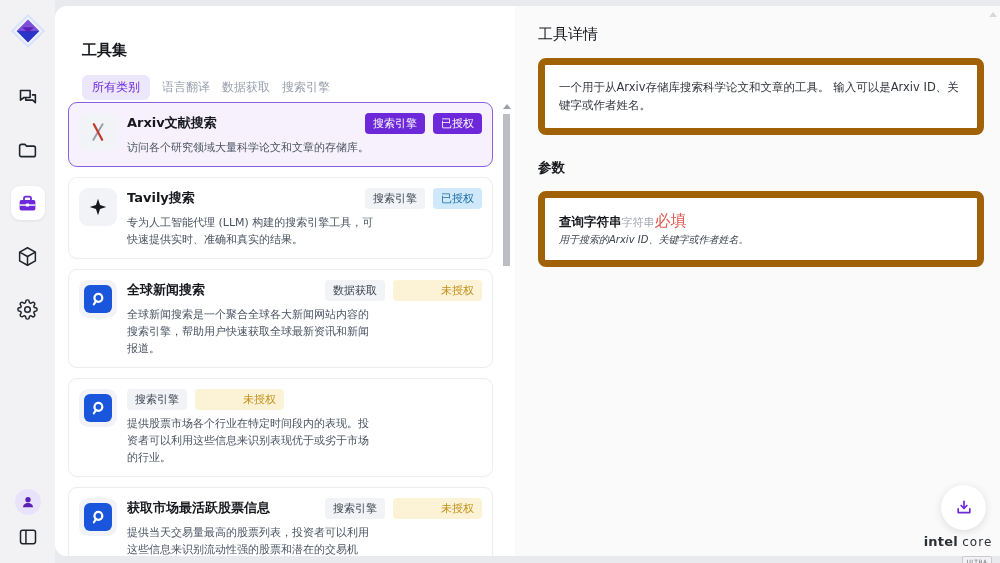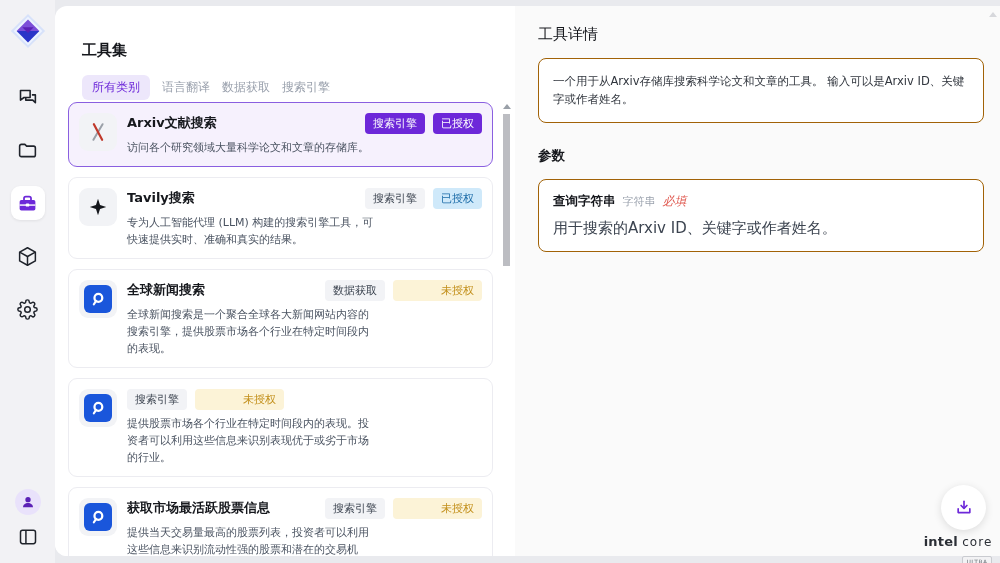--- a/index.html
+++ b/index.html
@@ -52,27 +52,27 @@
   .vs-arrow { position:absolute; left:1px; width:0; height:0; border-left:4px solid transparent;
     border-right:4px solid transparent; cursor:pointer; }
   .vs-up { top:0; border-bottom:5px solid #9aa0a8; }
   .vs-down { bottom:0; border-top:5px solid #62686f; }
   .vs-thumb { position:absolute; left:1px; top:10px; width:7px; height:152px; background:#bcbdc2; cursor:pointer; }
 
   
   .details { position:absolute; left:460px; right:0; top:0; bottom:0; background:#fafafa; padding:14px 16px 0 23px; }
   .details-title { font-size:15px; font-weight:normal; color:#16181d; margin-top:5px; }
   .section-h { font-size:13.5px; font-weight:bold; color:#16181d; margin-top:24px; }
-  .box { background:#ffffff; border:1px solid #a16207; border-radius:8px; margin-top:14px; padding:13px 14px; }
+  .box { background:#ffffff; border:7px solid #a16207; border-radius:8px; margin-top:14px; padding:13px 14px; }
   .intro-text { font-size:11.5px; color:#30353d; line-height:1.6; }
-  .param-line { display:flex; align-items:baseline; gap:7px; }
+  .param-line { display:flex; align-items:baseline; }
   .param-name { font-size:12.5px; font-weight:bold; color:#16181d; }
   .param-type { font-size:11px; color:#9aa1ad; }
-  .param-req { font-size:12px; color:#e05b52;font-style:italic; }
-  .param-desc { margin-top:9px; font-size:15px; color:#3c4450; }
+  .param-req { font-size:16px; color:#e05b52; }
+  .param-desc { margin-top:1px; font-size:10px; color:#3c4450;font-style:italic; }
   .panel-arrow { position:absolute; right:3px; top:6px; width:0; height:0; border-left:4px solid transparent;
     border-right:4px solid transparent; border-bottom:5px solid #d7d8dc; cursor:pointer; }
 
   
   .fab { position:absolute; left:941px; top:485px; width:45px; height:45px; border-radius:50%;
     background:#ffffff; box-shadow:0 2px 8px rgba(0,0,0,.12); display:flex; align-items:center;
     justify-content:center; cursor:pointer; }
   .intel { position:absolute; left:920px; top:534px; width:76px; text-align:center; color:#2b2f36; }
   .intel-row { font-size:13px; letter-spacing:.2px; }
   .intel-b { font-weight:bold; }
@@ -220,21 +220,21 @@
           </div>
         </div>
         <div class="card-body">
           <div class="card-top">
             <span class="card-title">全球新闻搜索</span>
             <span class="badges">
               <span class="badge cat">数据获取</span>
               <span class="badge no">未授权</span>
             </span>
           </div>
-          <div class="card-desc">全球新闻搜索是一个聚合全球各大新闻网站内容的搜索引擎，提供股票市场各个行业在特定时间段内的表现。</div>
+          <div class="card-desc">全球新闻搜索是一个聚合全球各大新闻网站内容的搜索引擎，帮助用户快速获取全球最新资讯和新闻报道。</div>
         </div>
       </div>
 
       <div class="card">
         <div class="card-icon">
           <div style="width:28px;height:28px;border-radius:6px;background:#1a56db;display:flex;align-items:center;justify-content:center;">
             <svg width="18" height="18" viewBox="0 0 24 24" fill="none" stroke="#ffffff" stroke-width="3" stroke-linecap="round">
               <circle cx="12.5" cy="10.5" r="5.2"></circle>
                 <path d="M9.5 14.5 L6.5 19"></path>
             </svg>

